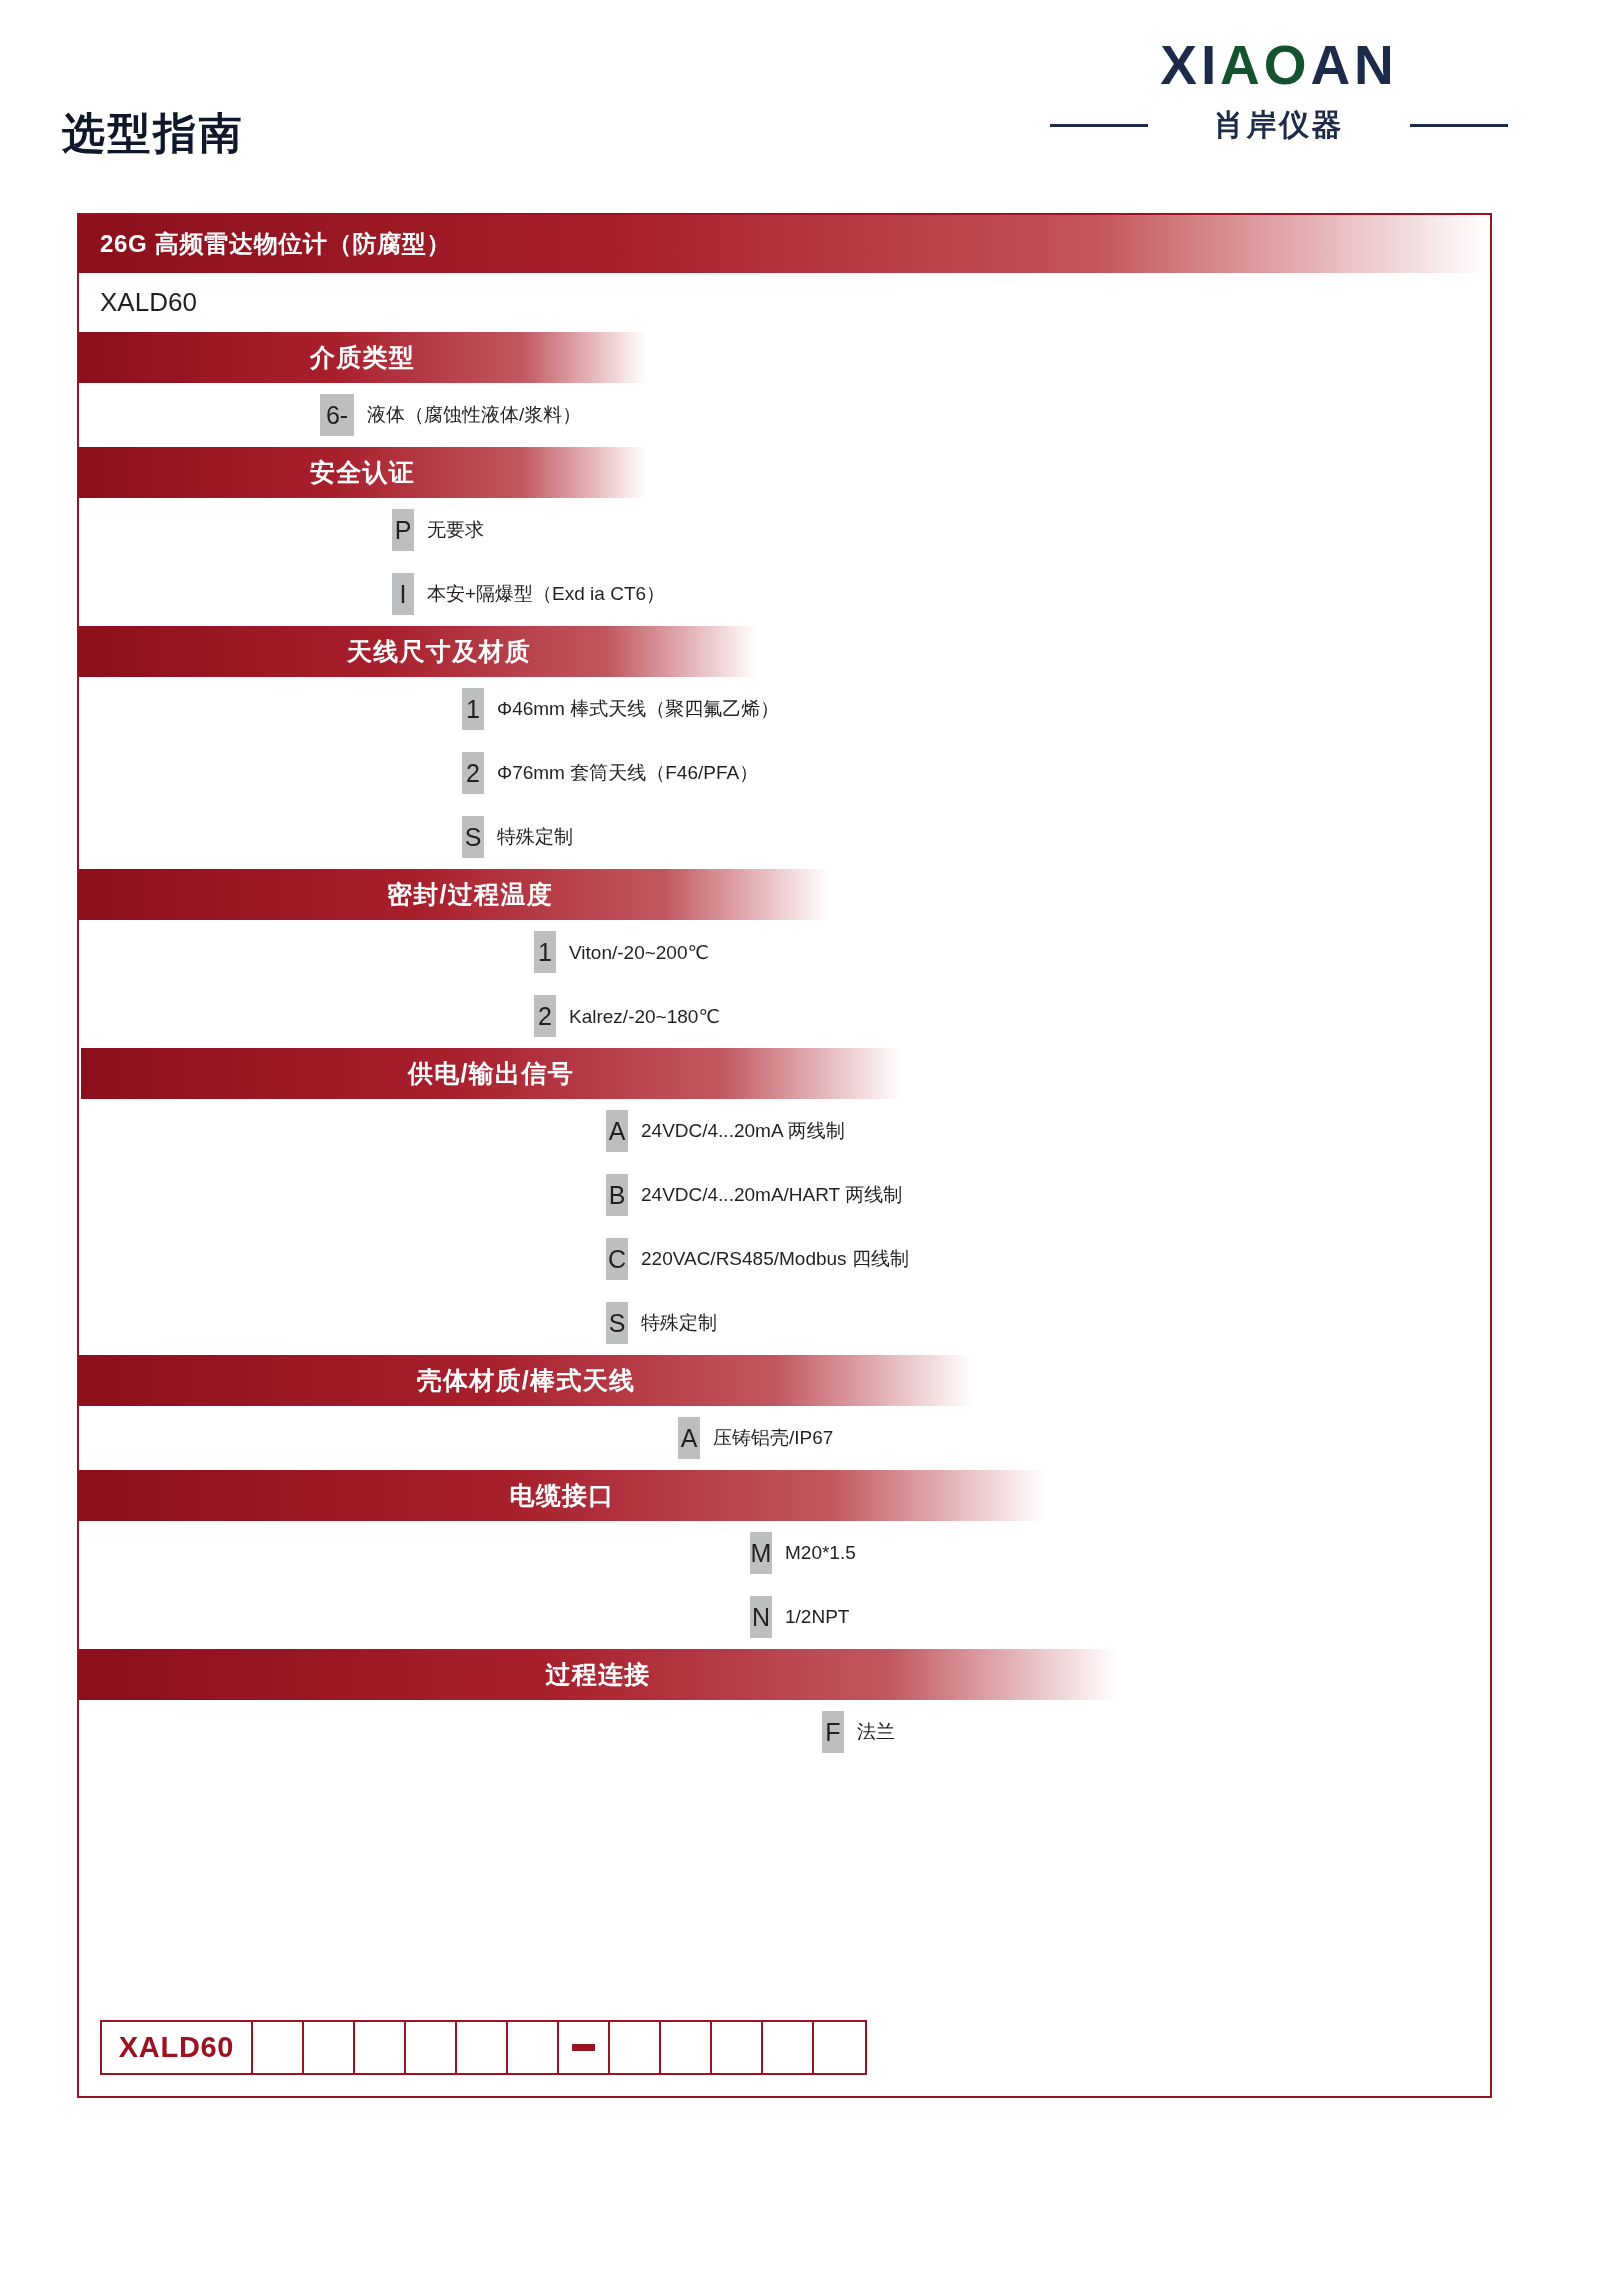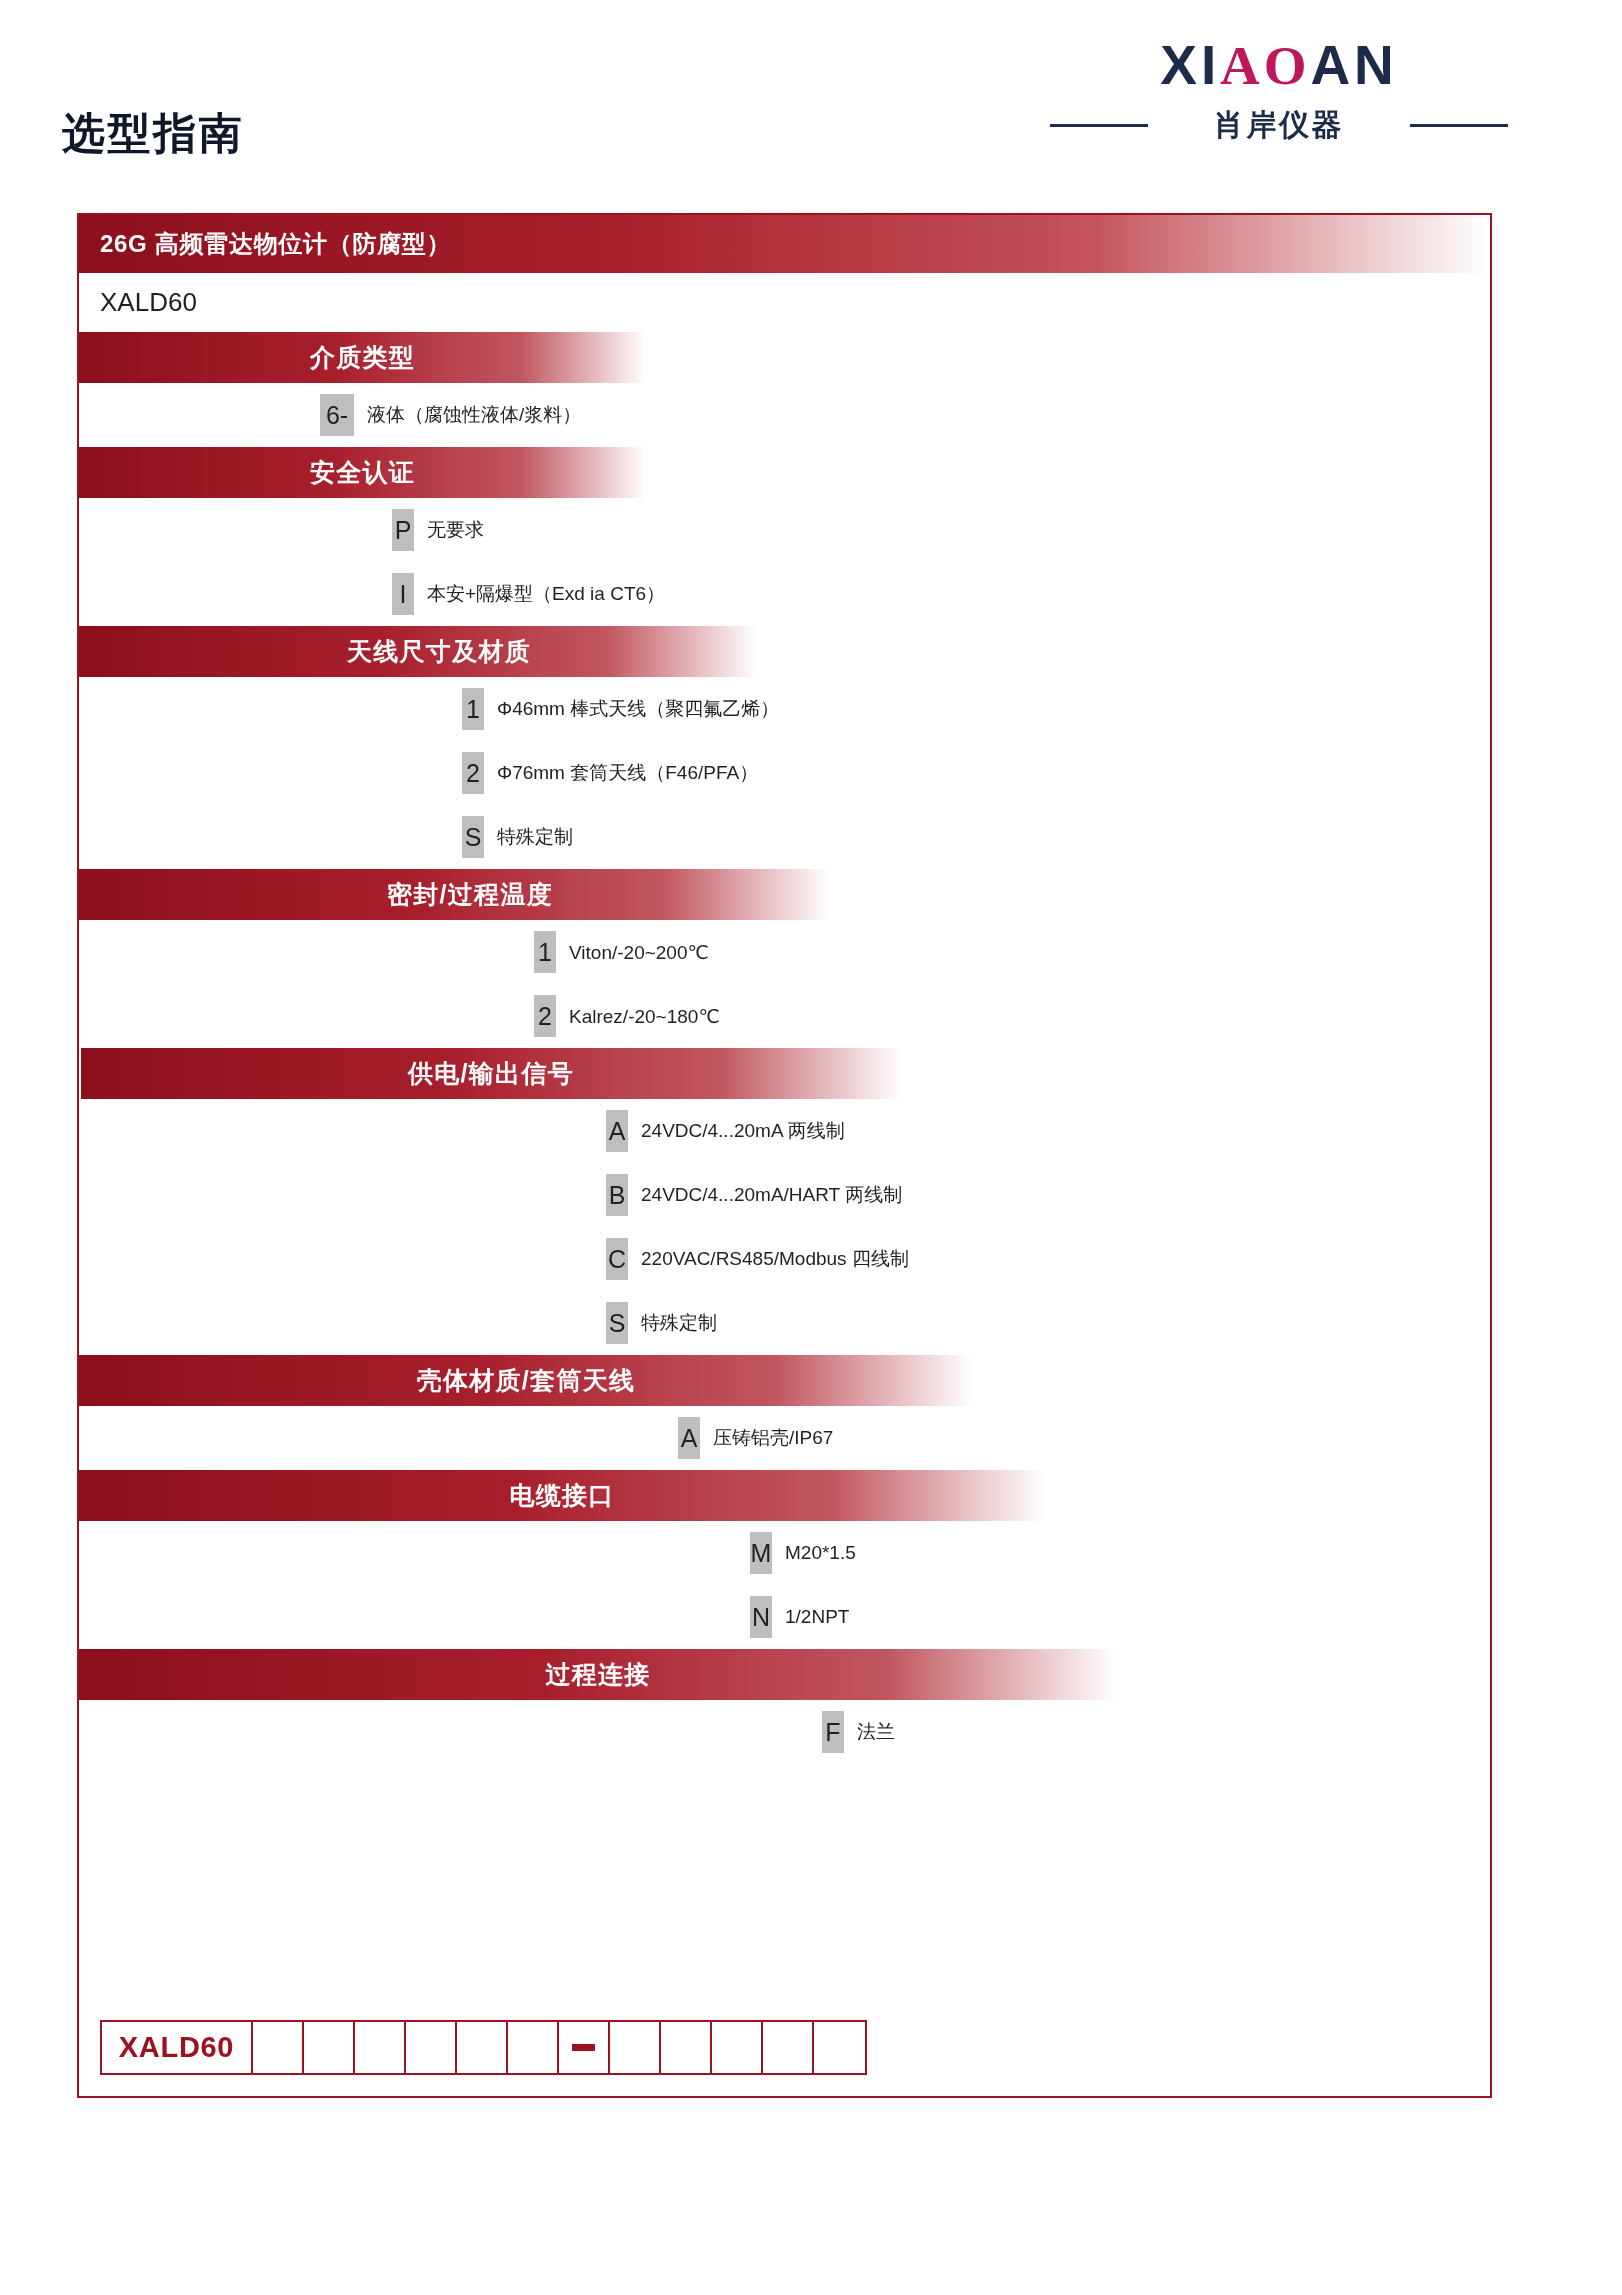--- a/index.html
+++ b/index.html
@@ -40,22 +40,21 @@
   .logo-main {
     font-size: 55px;
     font-weight: bold;
     color: #1c2b4a;
     letter-spacing: 3.9px;
     line-height: 1;
     position: relative;
     display: inline-block;
   }
   .logo-main .accent {
-    color: #be185d;
-    font-family: Liberation Serif, serif;
+    color: #14532d;
   }
   .logo-sub-row {
     display: flex;
     align-items: center;
     justify-content: space-between;
     margin-top: 11.8px;
   }
   .logo-rule {
     height: 2.6px;
     background: #1c2b4a;
@@ -265,21 +264,21 @@
   </div>
   <div class="row opt" style="padding-left:527px;">
     <div class="code">C</div>
     <div class="label">220VAC/RS485/Modbus 四线制</div>
   </div>
   <div class="row opt" style="padding-left:527px;">
     <div class="code">S</div>
     <div class="label">特殊定制</div>
   </div>
 
-  <div class="row cat" style="margin-left:0px; margin-right:517px; background:linear-gradient(to right,#8c0f1c 0%,#a81f2c 45%,#c15760 78%,#ffffff 100%);">壳体材质/套筒天线</div>
+  <div class="row cat" style="margin-left:0px; margin-right:517px; background:linear-gradient(to right,#8c0f1c 0%,#a81f2c 45%,#c15760 78%,#ffffff 100%);">壳体材质/棒式天线</div>
   <div class="row opt" style="padding-left:599px;">
     <div class="code">A</div>
     <div class="label">压铸铝壳/IP67</div>
   </div>
 
   <div class="row cat" style="margin-left:0px; margin-right:445px; background:linear-gradient(to right,#8c0f1c 0%,#a81f2c 45%,#c15760 78%,#ffffff 100%);">电缆接口</div>
   <div class="row opt" style="padding-left:671px;">
     <div class="code">M</div>
     <div class="label">M20*1.5</div>
   </div>

